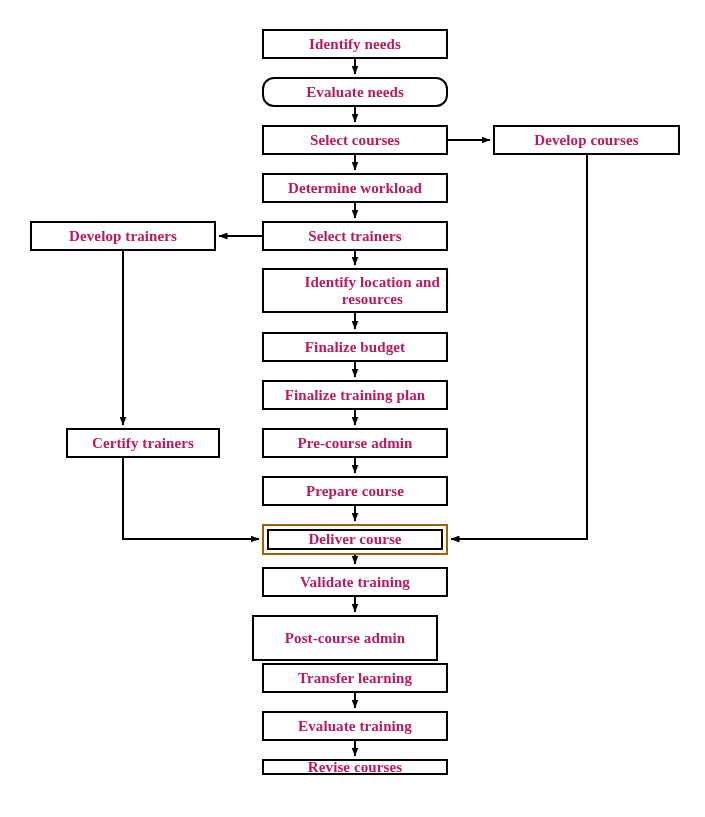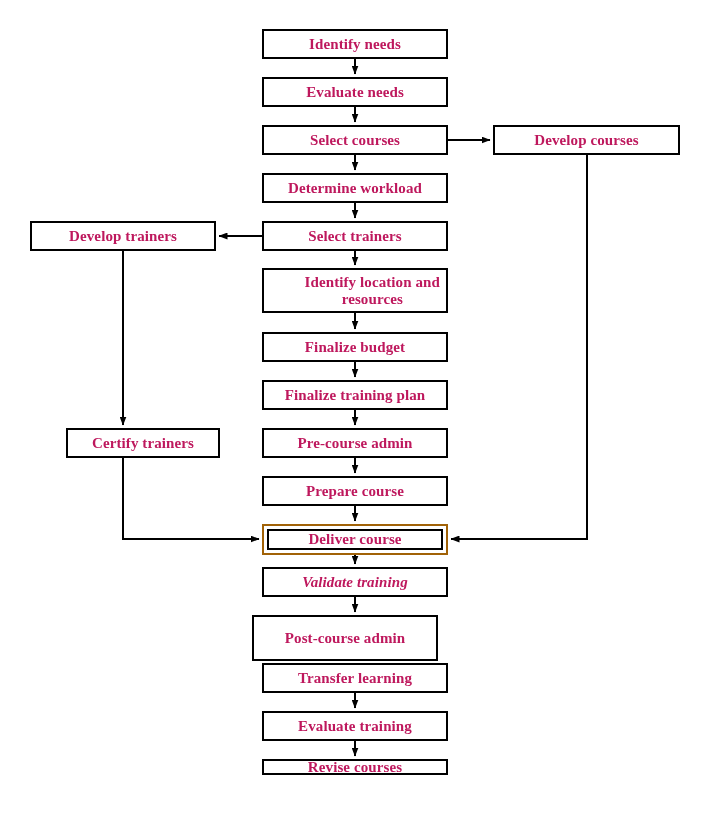--- a/index.html
+++ b/index.html
@@ -91,21 +91,21 @@
         <polyline points="355,597 355,612" fill="none" stroke="#000000" stroke-width="2" stroke-linecap="butt" stroke-linejoin="miter" marker-end="url(#arrowhead)"></polyline>
         <polyline points="355,645 355,660" fill="none" stroke="#000000" stroke-width="2" stroke-linecap="butt" stroke-linejoin="miter" marker-end="url(#arrowhead)"></polyline>
         <polyline points="355,693 355,708" fill="none" stroke="#000000" stroke-width="2" stroke-linecap="butt" stroke-linejoin="miter" marker-end="url(#arrowhead)"></polyline>
         <polyline points="355,741 355,756" fill="none" stroke="#000000" stroke-width="2" stroke-linecap="butt" stroke-linejoin="miter" marker-end="url(#arrowhead)"></polyline>
       </g>
   </svg>
   <div id="node-layer">
       <div class="node" style="left: 262px; top: 29px; width: 186px; height: 30px;">
         <span class="label">Identify needs</span>
       </div>
-      <div class="node" style="left: 262px; top: 77px; width: 186px; height: 30px;">
+      <div class="node" style="left: 262px; top: 77px; width: 186px; height: 30px; border-radius: 12px;">
         <span class="label">Evaluate needs</span>
       </div>
       <div class="node" style="left: 262px; top: 125px; width: 186px; height: 30px;">
         <span class="label">Select courses</span>
       </div>
       <div class="node" style="left: 493px; top: 125px; width: 187px; height: 30px;">
         <span class="label">Develop courses</span>
       </div>
       <div class="node" style="left: 262px; top: 173px; width: 186px; height: 30px;">
         <span class="label">Determine workload</span>
@@ -133,21 +133,21 @@
         <span class="label">Pre-course admin</span>
       </div>
       <div class="node" style="left: 262px; top: 476px; width: 186px; height: 30px;">
         <span class="label">Prepare course</span>
       </div>
       <div class="node double" style="left: 262px; top: 524px; width: 186px; height: 31px;">
         <div class="inner">
           <span class="label">Deliver course</span>
         </div>
       </div>
-      <div class="node" style="left: 262px; top: 567px; width: 186px; height: 30px; font-style: italic;">
+      <div class="node" style="left: 262px; top: 567px; width: 186px; height: 30px;">
         <span class="label">Validate training</span>
       </div>
       <div class="node" style="left: 252px; top: 615px; width: 186px; height: 46px;">
         <span class="label">Post-course admin</span>
       </div>
       <div class="node" style="left: 262px; top: 663px; width: 186px; height: 30px;">
         <span class="label">Transfer learning</span>
       </div>
       <div class="node" style="left: 262px; top: 711px; width: 186px; height: 30px;">
         <span class="label">Evaluate training</span>

